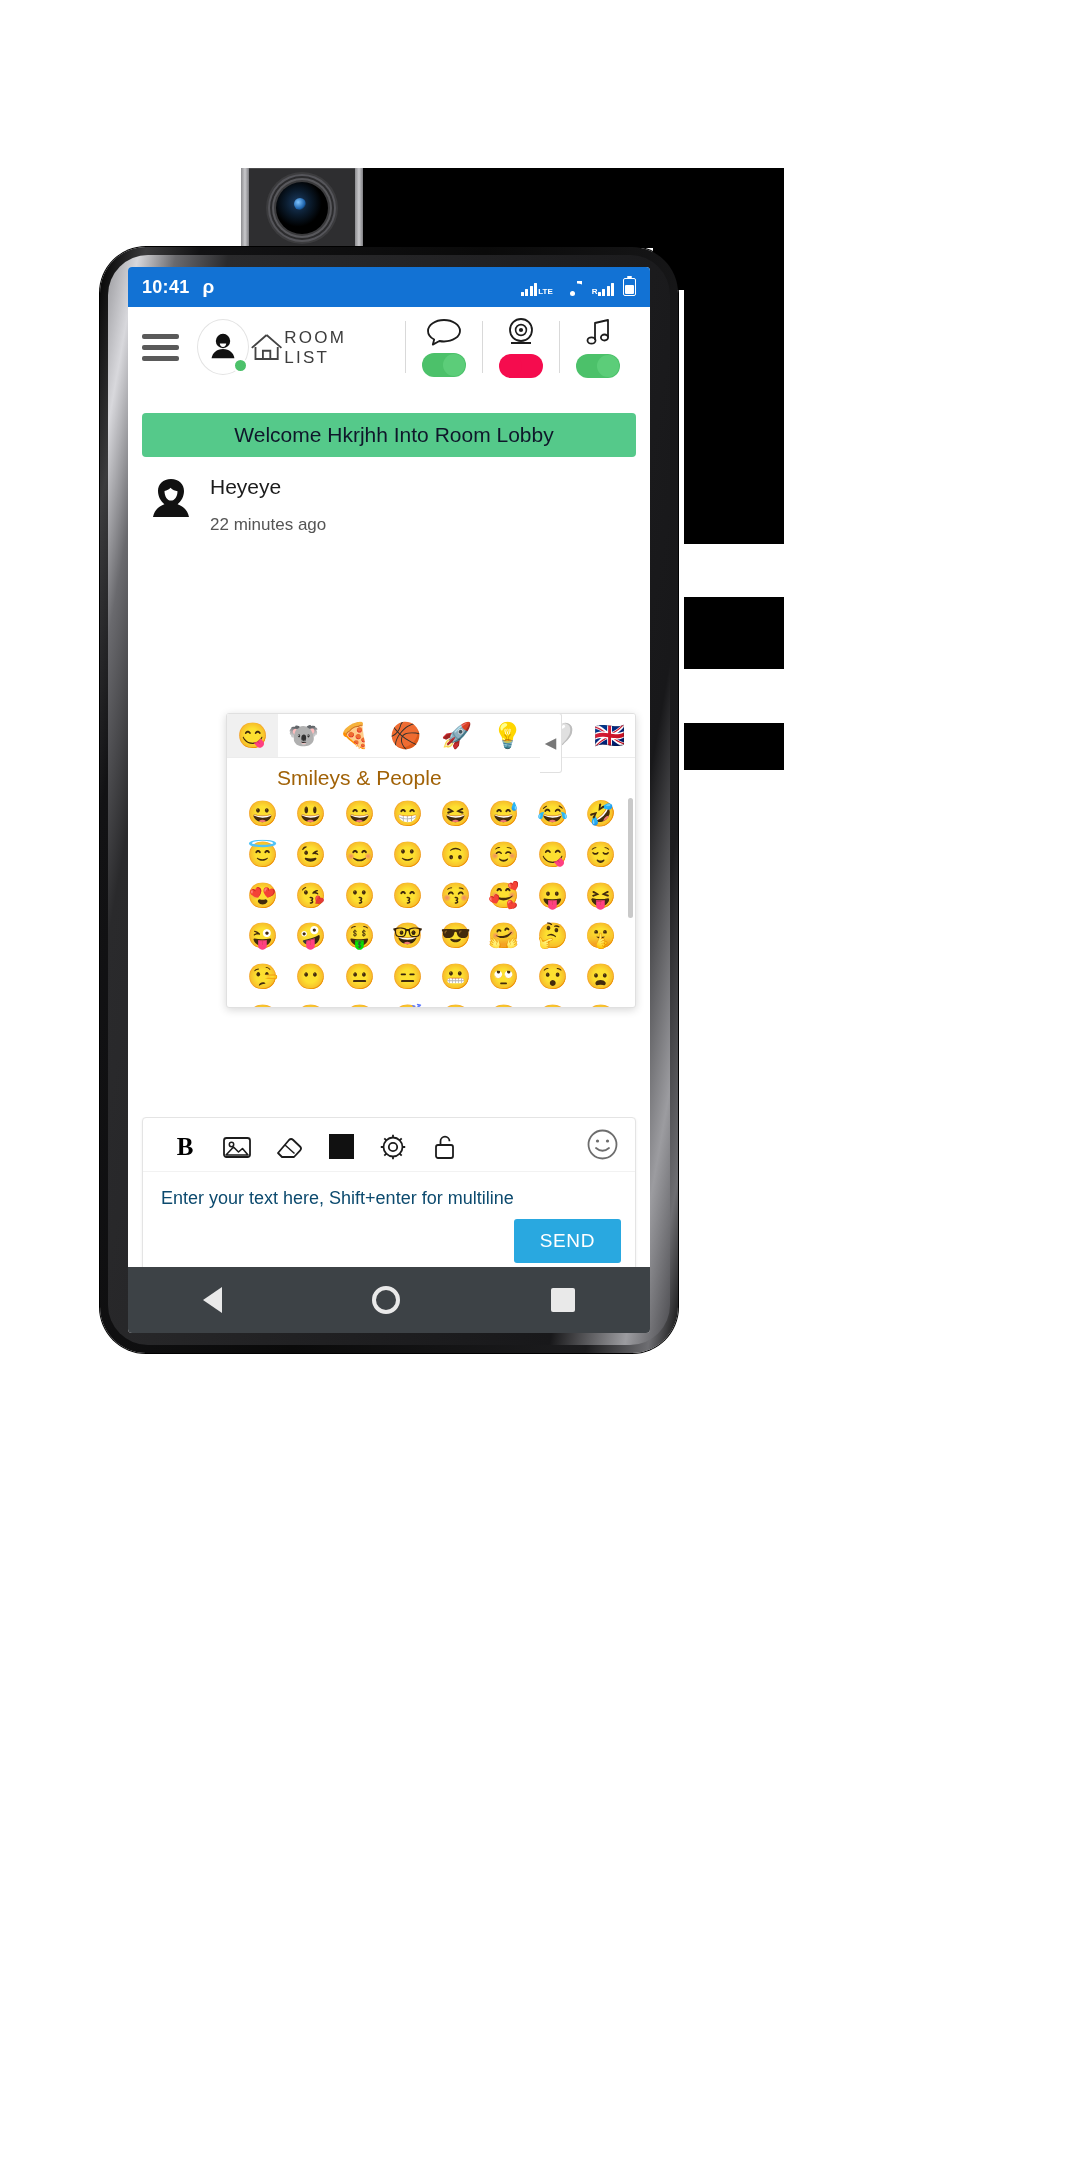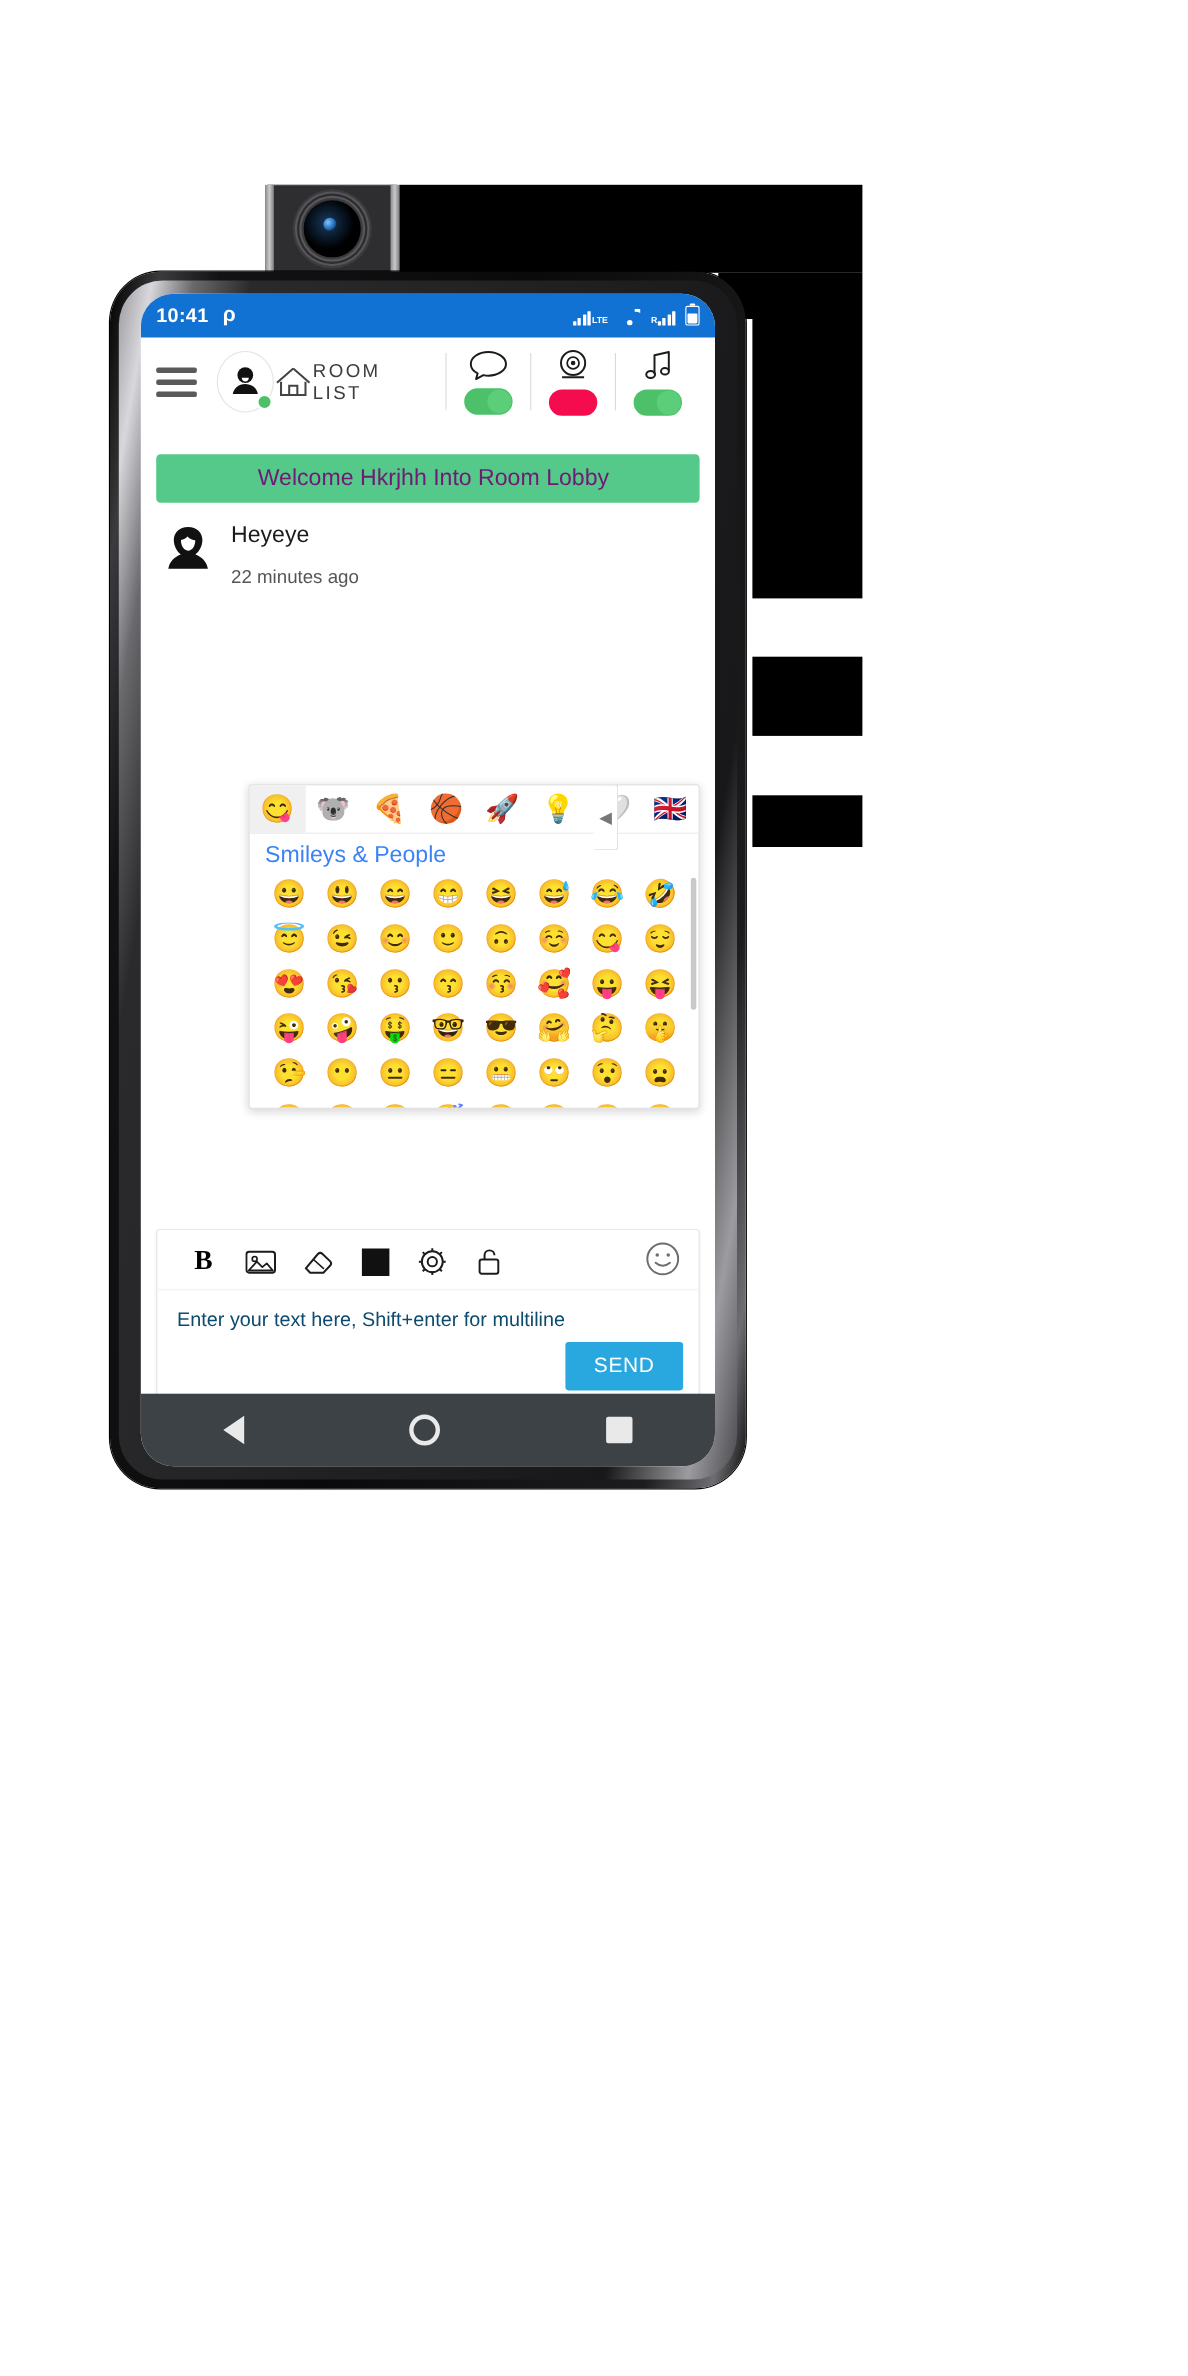--- a/index.html
+++ b/index.html
@@ -49,21 +49,21 @@
     background:linear-gradient(100deg,#000 0%,#3b3b3d 6%,#121214 13%,#0a0a0a 50%,#1c1c1e 88%,#6e6e72 96%,#0a0a0a 100%);
     box-shadow: 0 0 0 1px #000;
   }
   #phone-frame {
     position:absolute; left:8px; top:8px; right:8px; bottom:8px;
     border-radius:40px;
     background:linear-gradient(100deg,#9a9a9e 0%,#d8d8dc 4%,#6a6a6e 9%,#2a2a2c 16%,#18181a 84%,#9c9ca0 94%,#4a4a4e 100%);
   }
   #phone-screen {
     position:absolute; left:20px; top:12px; right:20px; bottom:12px;
-    border-radius:30px; overflow:hidden; background:#fff;
+    border-radius:4px; overflow:hidden; background:#fff;
   }
 
   
   #status-bar {
     height:40px; background:#1272d4; color:#fff;
     display:flex; align-items:center; padding:0 14px;
     font-size:18px;
   }
   #status-time { font-weight:600; letter-spacing:.3px; }
   #status-pi { margin-left:13px; font-weight:800; font-size:19px; }
@@ -139,21 +139,21 @@
   #tab-lobby {
     display:flex; align-items:center; gap:7px; height:38px;
     background:#29aae3; color:#fff; padding:0 13px; border-radius:4px 4px 0 0;
     font-size:19px; cursor:pointer;
   }
   #tab-close { font-size:17px; font-weight:700; margin-left:2px; }
 
   
   #chat-area { position:relative; background:#fff; height:704px; }
   #welcome-banner {
-    margin:26px 14px 0 14px; background:#55c98a; color:#701a75;
+    margin:26px 14px 0 14px; background:#55c98a; color:#0f172a;
     border-radius:4px; height:44px; display:flex; align-items:center;
     justify-content:center; font-size:21px;padding-left:10px;
   }
   #msg-row { display:flex; padding:18px 14px 0 18px; gap:14px; }
   #msg-avatar { width:50px;height:50px; flex:0 0 50px; }
   #msg-body { flex:1; }
   #msg-meta { display:flex; align-items:baseline; gap:16px;flex-direction:column; }
   #msg-author { font-size:21px; color:#1b1b1b; }
   #msg-time { font-size:17px; color:#555; }
   #msg-bubble {
@@ -173,21 +173,21 @@
     background:#fff; border:1px solid #e0e0e0; border-radius:3px;
     box-shadow:0 2px 9px rgba(0,0,0,.16); display:flex; flex-direction:column;
     overflow:hidden;
   }
   #emoji-cats { display:flex; height:44px; border-bottom:1px solid #ececec; background:#fff; }
   .emoji-cat {
     flex:1; display:flex; align-items:center; justify-content:center;
     font-size:25px; cursor:pointer;
   }
   .emoji-cat.active { background:#f0f0f0; }
-  #emoji-section-title { padding:8px 14px 4px; font-size:21px; color:#3b82f6; }
+  #emoji-section-title { padding:8px 14px 4px; font-size:21px; color:#a16207;margin-left:36px; }
   #emoji-grid-wrap { flex:1; overflow:hidden; position:relative; }
   #emoji-grid {
     display:grid; grid-template-columns:repeat(8,1fr);
     padding:0 10px 4px 12px; gap:2px 0;
   }
   .emoji-cell { font-size:25px; text-align:center; line-height:1.55; cursor:pointer; }
   #emoji-scroll {
     position:absolute; right:2px; top:4px; width:5px; height:120px;
     background:#c9c9c9; border-radius:3px;
   }

